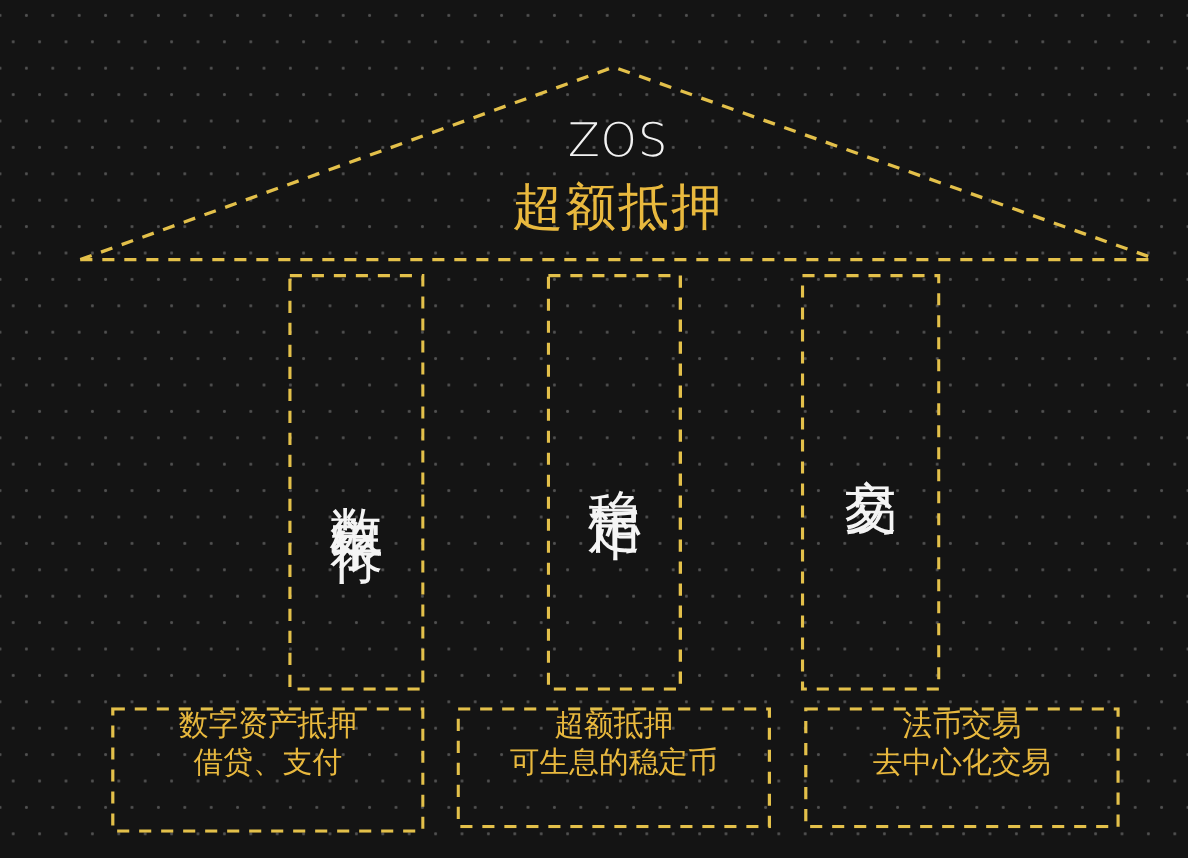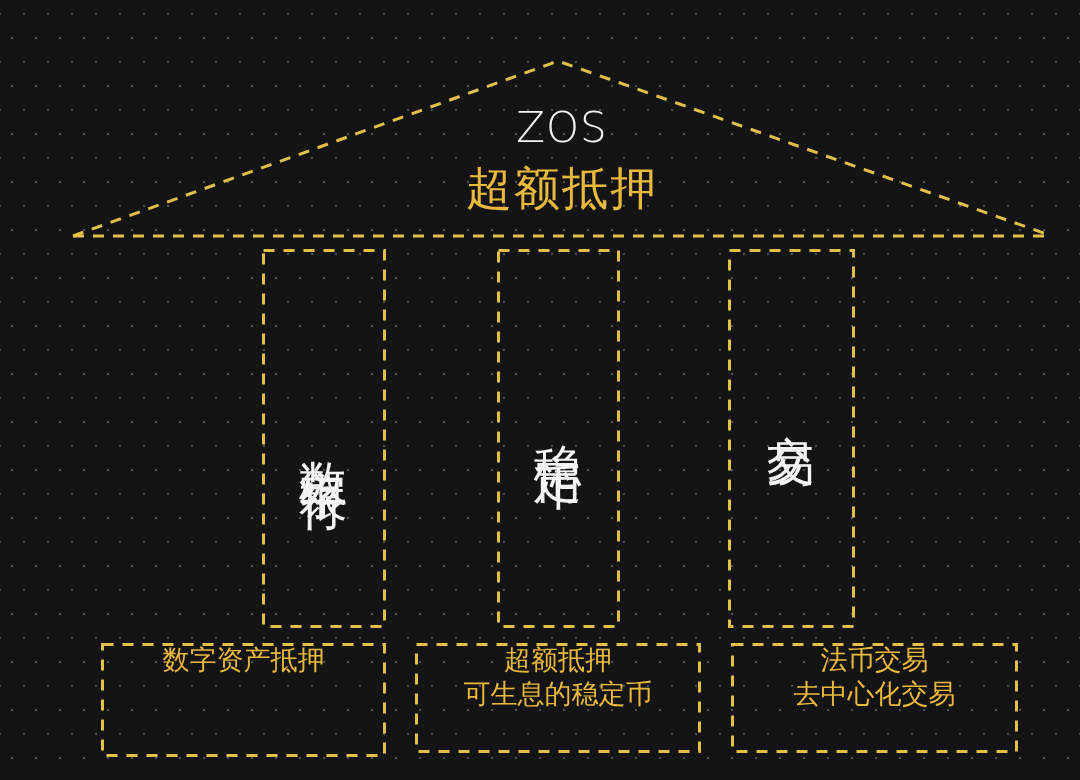--- a/index.html
+++ b/index.html
@@ -62,20 +62,21 @@
       <rect x="1.5" y="1.5" width="124" height="376" fill="none" stroke="#e3c04a" stroke-width="3" stroke-dasharray="11,9"></rect>
     </svg>
   <div class="pillar-label">交易</div>
 </div>
 
 <div class="box" style="left:101px; top:643px; width:285px; height:114px;">
   <svg width="285" height="114">
       <rect x="1.5" y="1.5" width="282" height="111" fill="none" stroke="#e3c04a" stroke-width="3" stroke-dasharray="11,9"></rect>
     </svg>
   <div class="box-line">数字资产抵押</div>
+  <div class="box-line">借贷、支付</div>
 </div>
 
 <div class="box" style="left:415px; top:643px; width:286px; height:110px;">
   <svg width="286" height="110">
       <rect x="1.5" y="1.5" width="283" height="107" fill="none" stroke="#e3c04a" stroke-width="3" stroke-dasharray="11,9"></rect>
     </svg>
   <div class="box-line">超额抵押</div>
   <div class="box-line">可生息的稳定币</div>
 </div>
 

